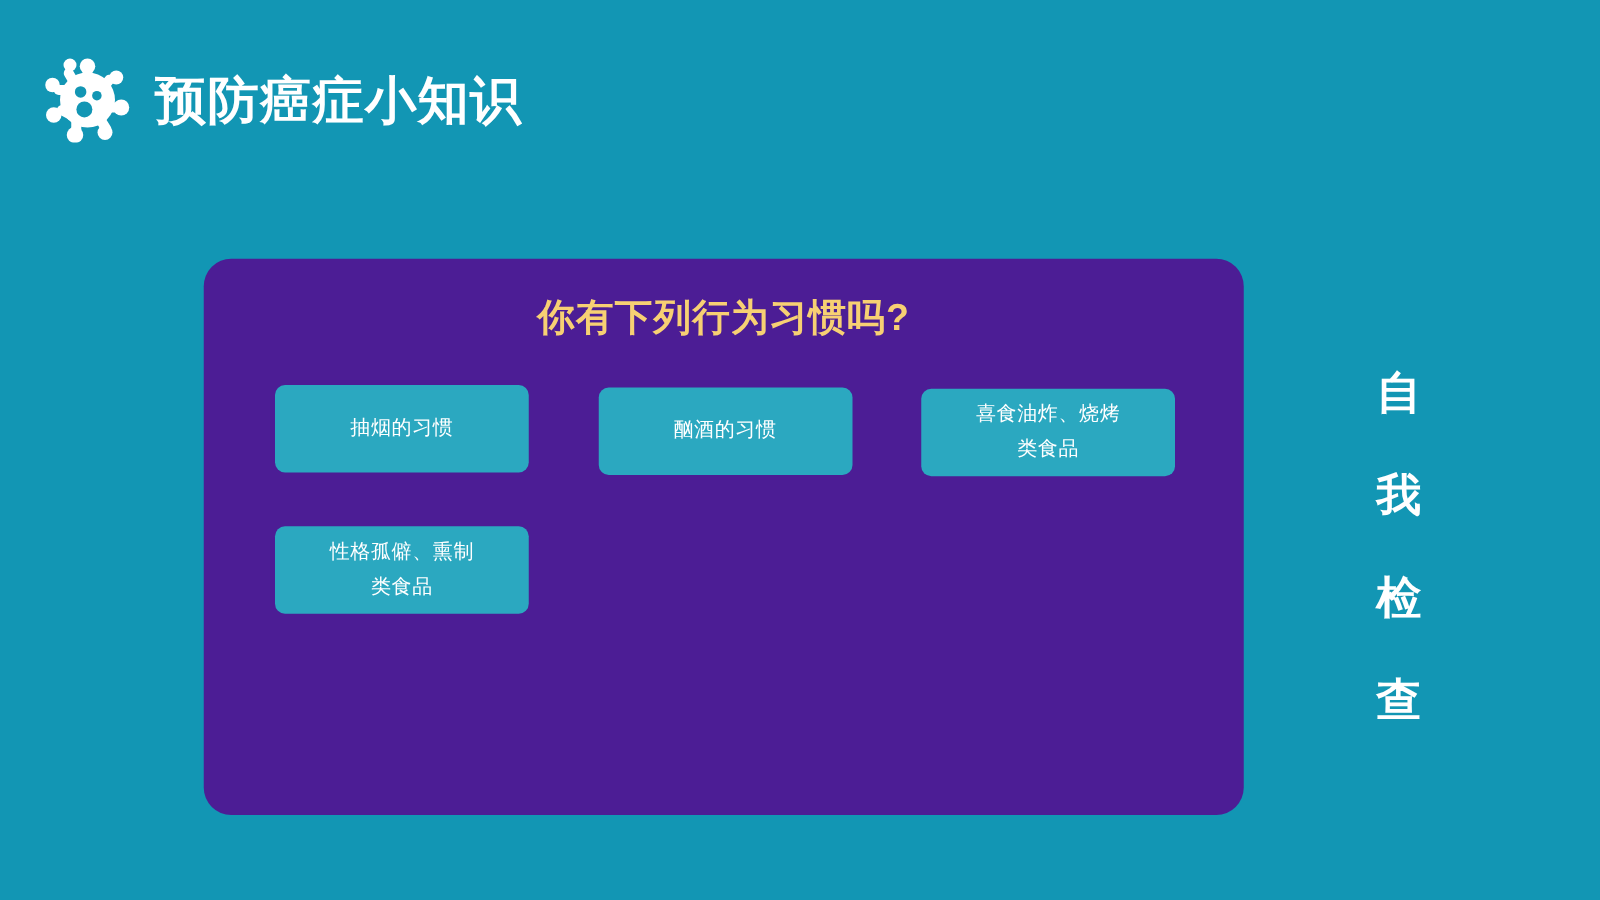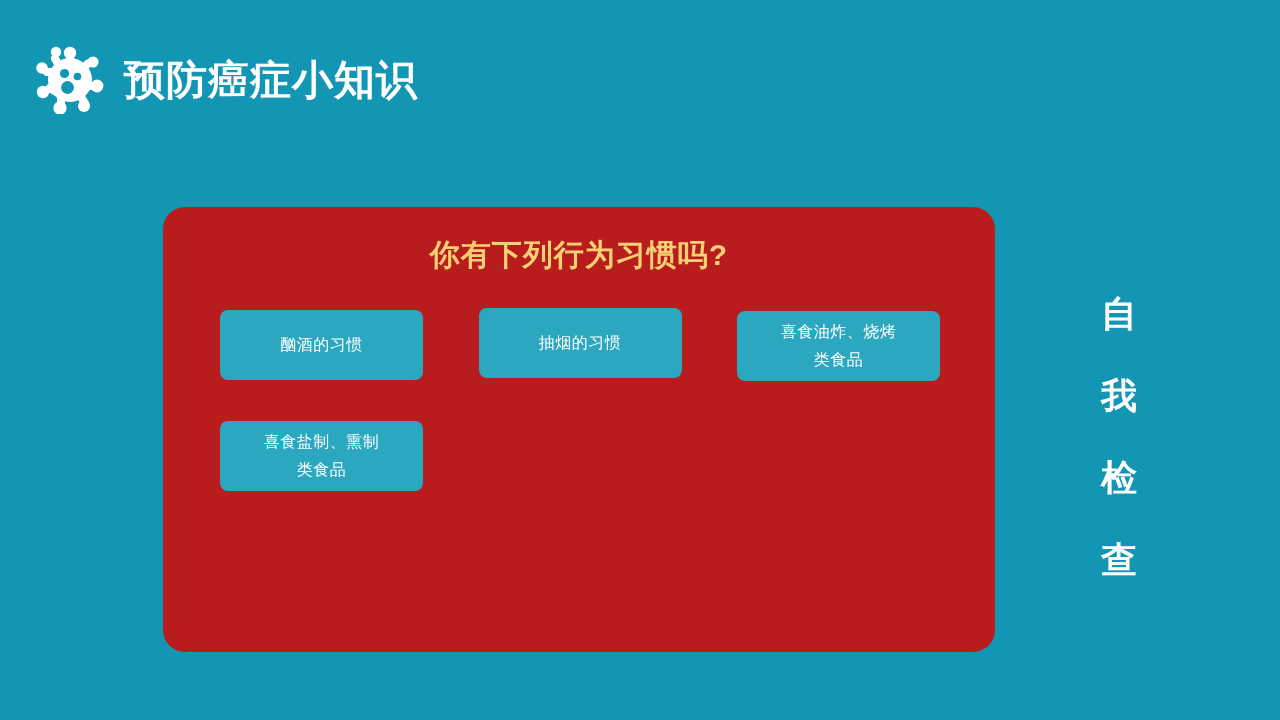--- a/index.html
+++ b/index.html
@@ -45,21 +45,21 @@
     white-space: nowrap;
   }
 
   
   .panel {
     position: absolute;
     left: 163px;
     top: 207px;
     width: 832px;
     height: 445px;
-    background: #b91c1c;
+    background: #4c1d95;
     border-radius: 22px;
   }
   .panel-heading {
     position: absolute;
     left: 0;
     top: 33px;
     width: 100%;
     text-align: center;
     font-size: 30px;
     font-weight: bold;
@@ -168,35 +168,35 @@
     </span>
     <div class="header-title">预防癌症小知识</div>
   </div>
 
   <div class="panel">
     <div class="panel-heading">你有下列行为习惯吗?</div>
 
     <div class="card-grid">
 
       <div class="grid-row">
+        <div class="card col-1">
+          <span class="card-label">抽烟的习惯</span>
+        </div>
         <div class="card col-2">
           <span class="card-label">酗酒的习惯</span>
-        </div>
-        <div class="card col-1">
-          <span class="card-label">抽烟的习惯</span>
         </div>
         <div class="card col-3">
           <span class="card-label">喜食油炸、烧烤
 类食品</span>
         </div>
       </div>
 
       <div class="grid-row">
         <div class="card col-1">
-          <span class="card-label">喜食盐制、熏制
+          <span class="card-label">性格孤僻、熏制
 类食品</span>
         </div>
       </div>
 
 
     </div>
   </div>
 
   <div class="vertical-label">
     <span class="vertical-char">自</span>

